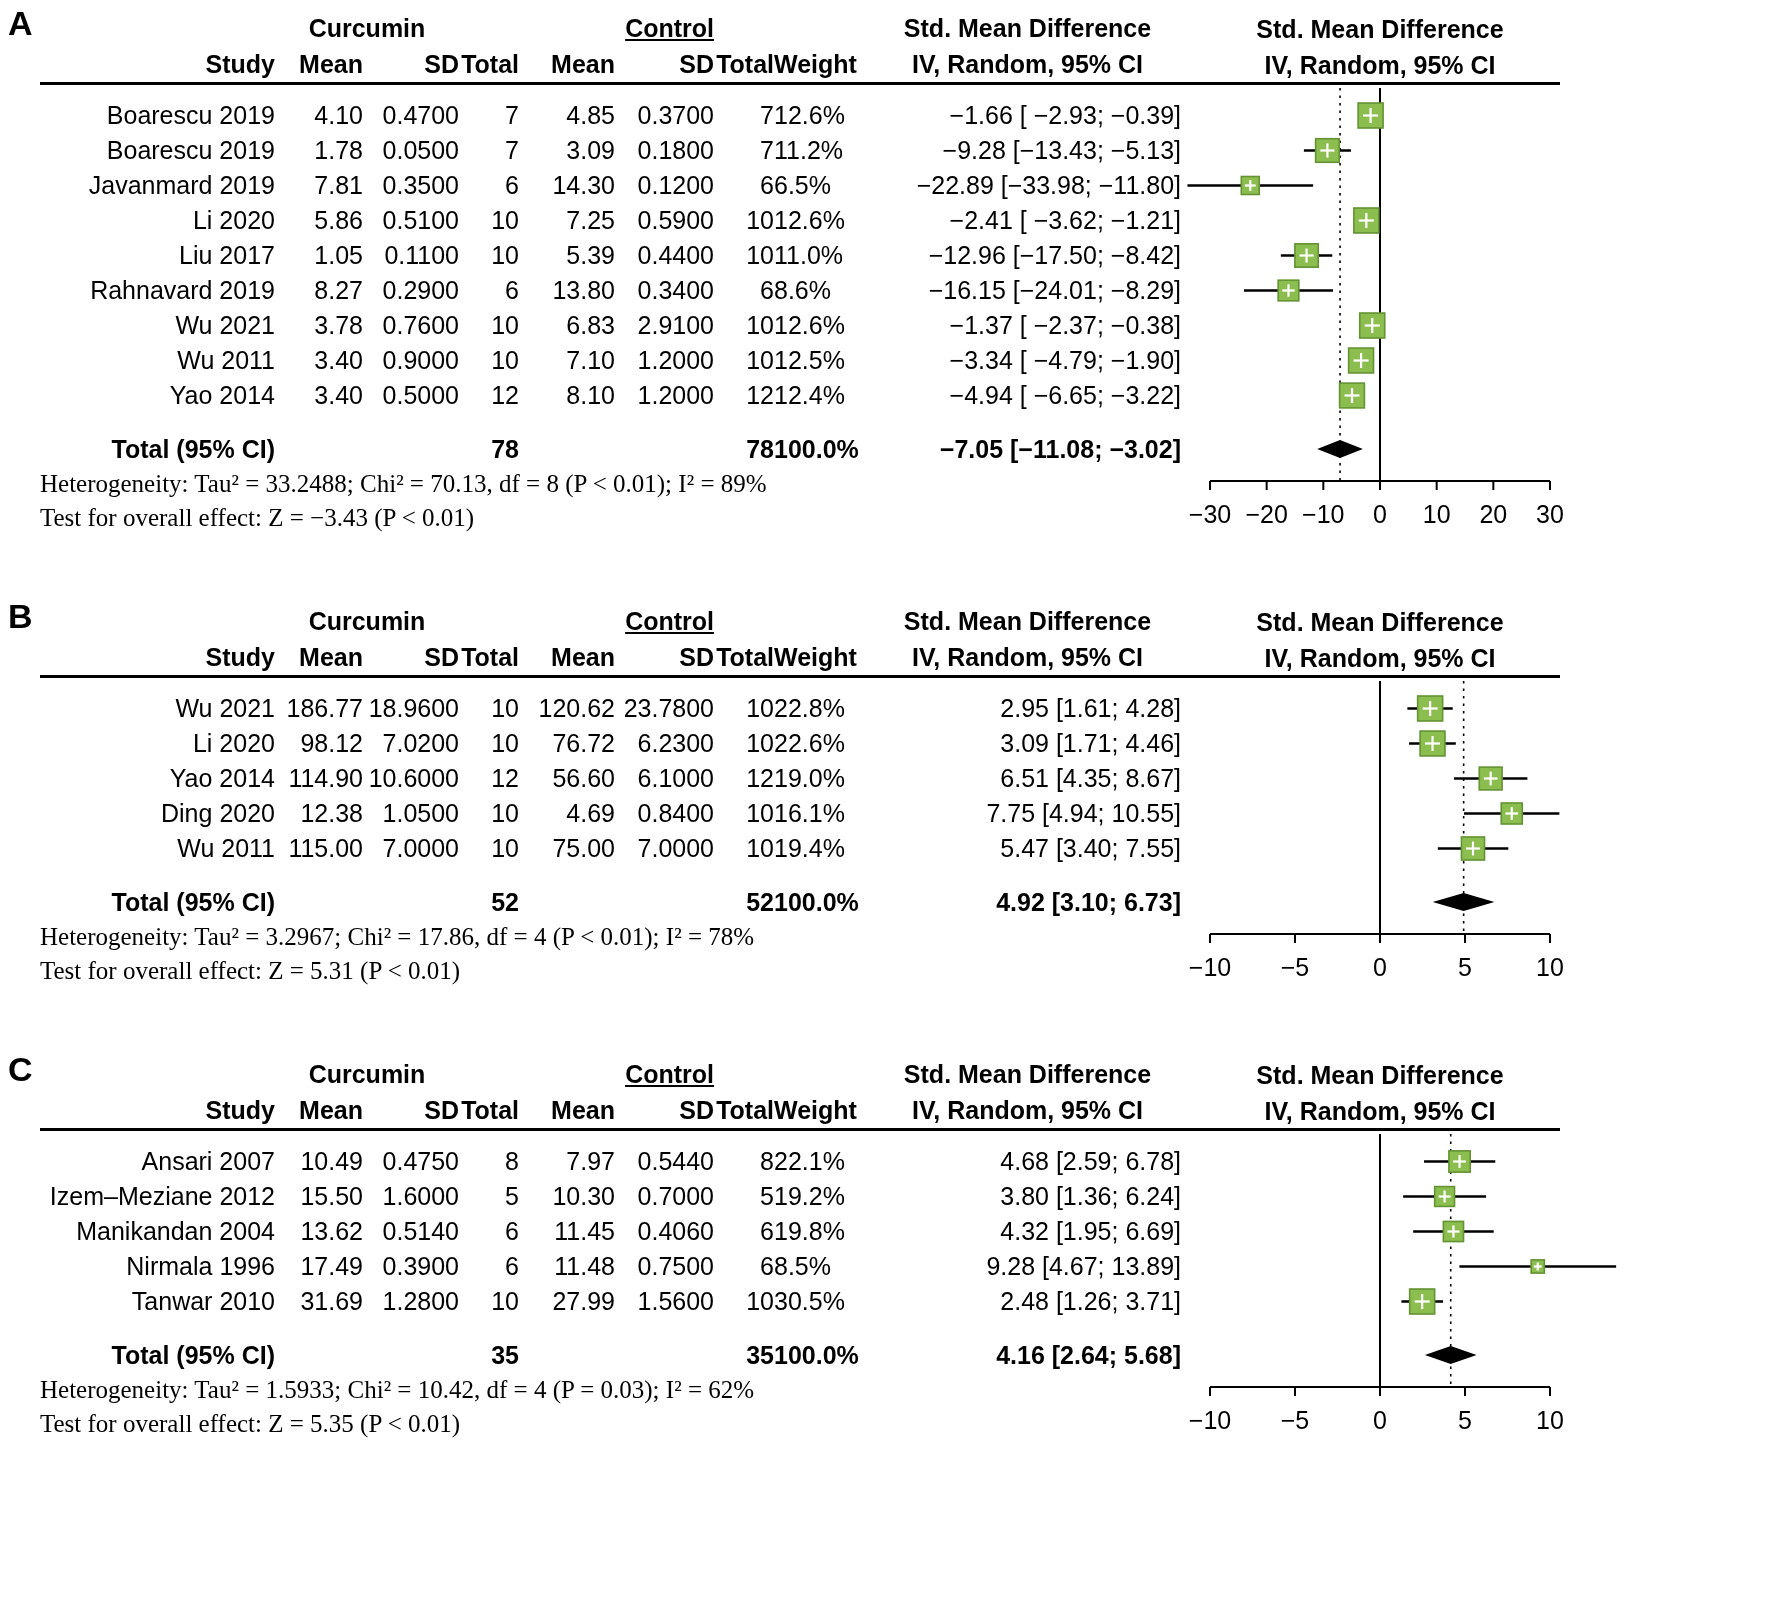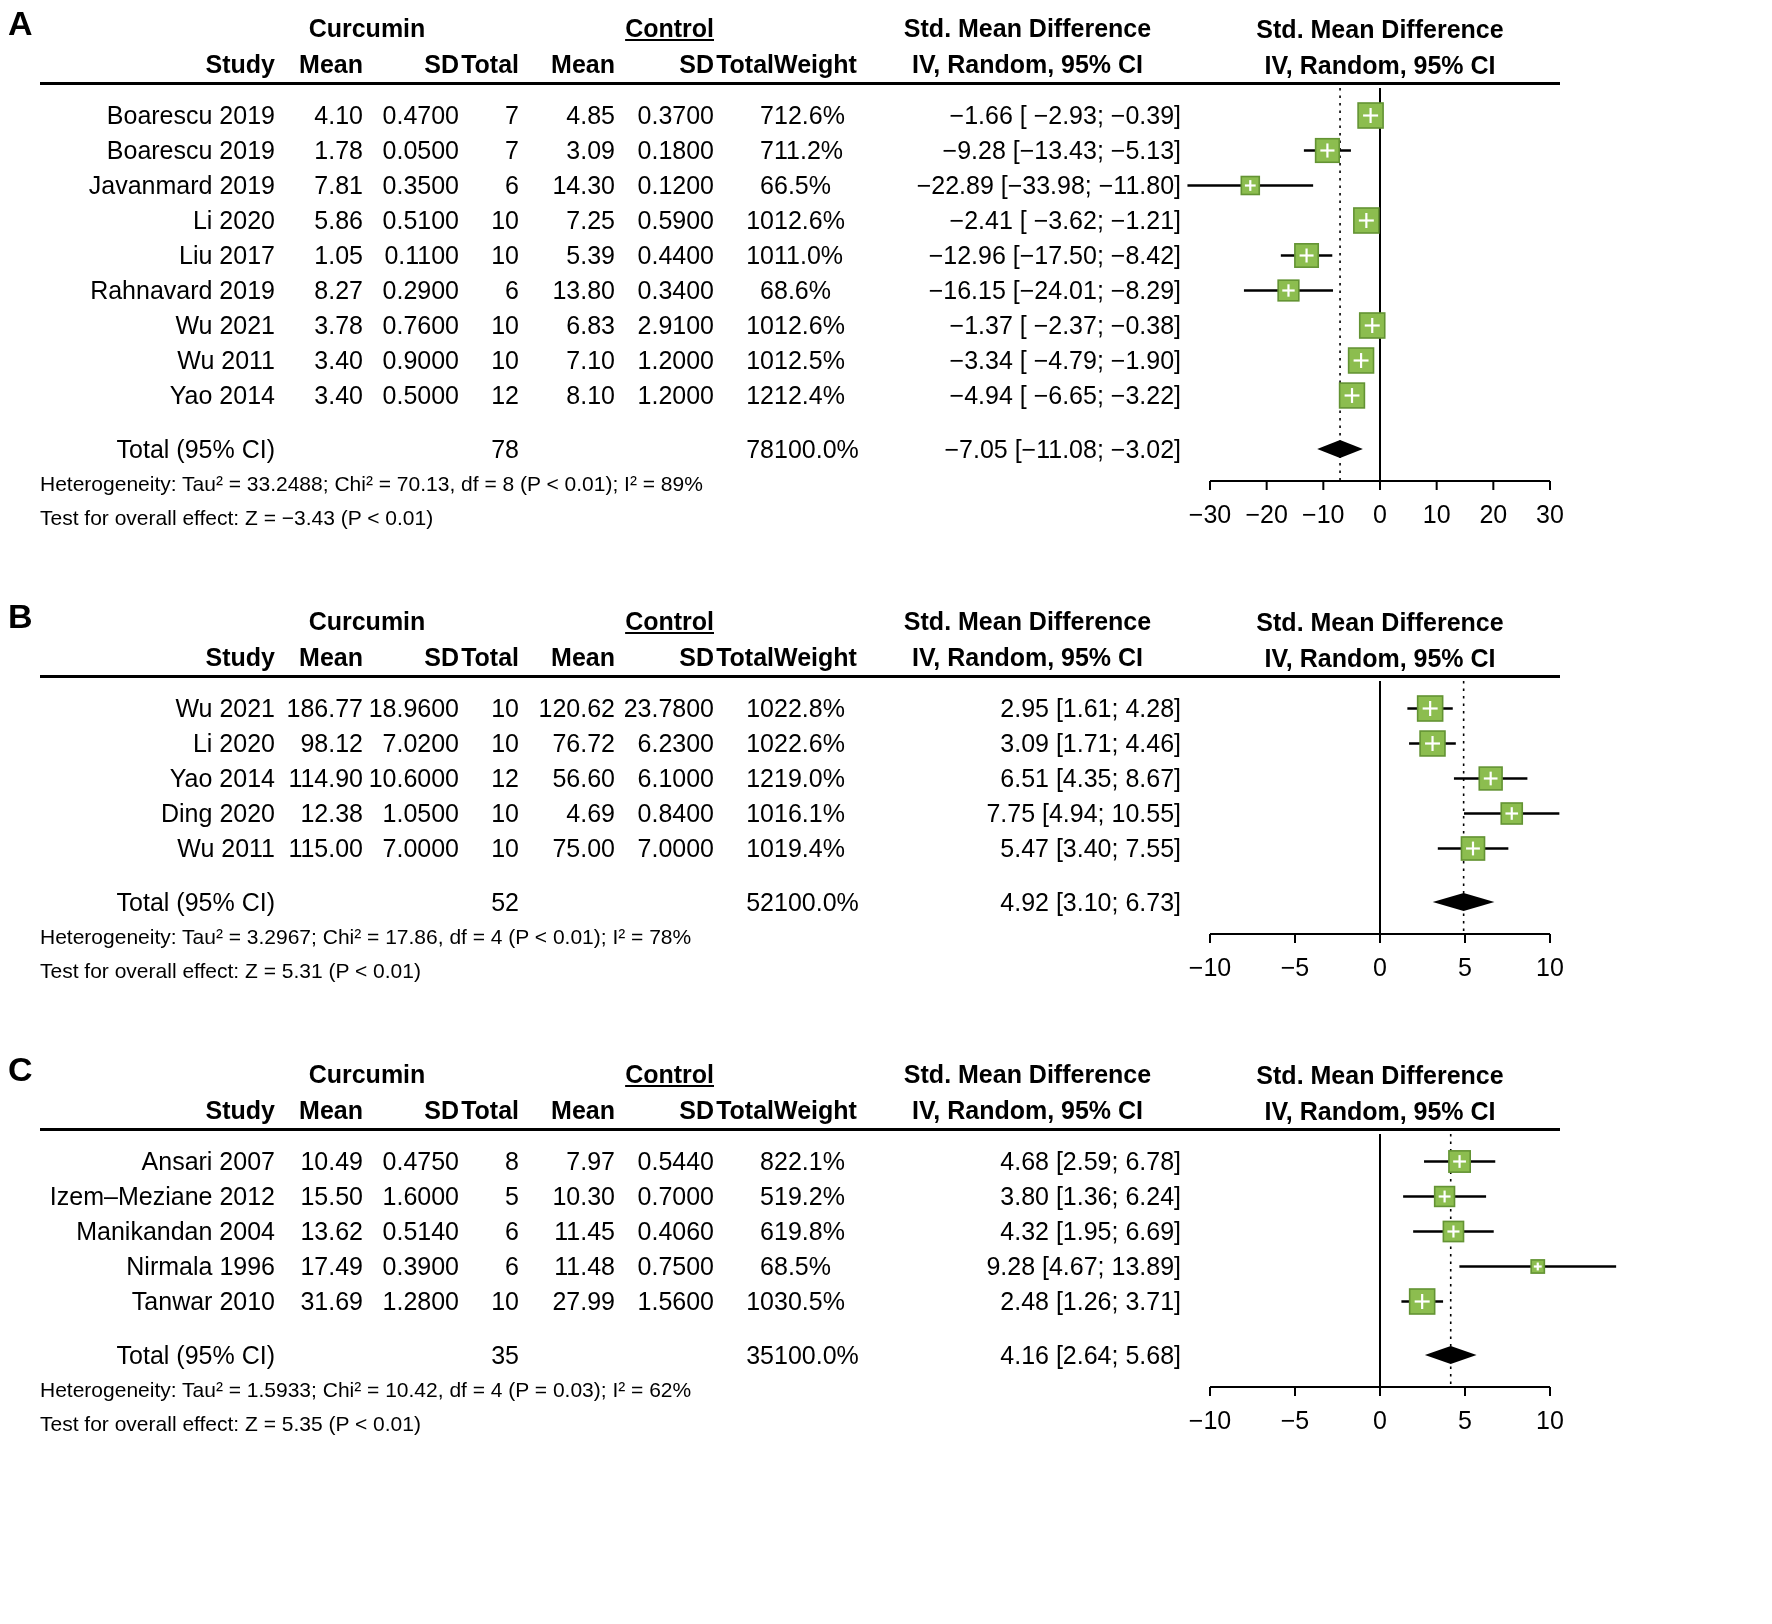--- a/index.html
+++ b/index.html
@@ -7,22 +7,22 @@
   .figure{width:1772px;padding-top:4px;}
   .panel{position:relative;padding-top:6px;margin-bottom:56px;}
   .panel-label{position:absolute;left:8px;top:0;font-size:34px;font-weight:bold;}
   .header-rule{position:absolute;left:40px;top:78px;width:1520px;height:2.5px;background:#000;}
   .panel-flex{display:flex;align-items:flex-start;padding-left:40px;}
   .left{width:1145px;flex:0 0 1145px;}
   .hrow{display:flex;height:36px;line-height:36px;font-weight:bold;font-size:25px;white-space:nowrap;}
   .trow{display:flex;height:35px;line-height:35px;font-size:25px;white-space:nowrap;}
   .spacer{height:16px;}
   .gap{height:18px;}
-  .total-row{height:36px;line-height:36px;font-weight:normal;}
-  .foot{height:34px;line-height:34px;font-size:21px;white-space:nowrap;}
+  .total-row{height:36px;line-height:36px;font-weight:bold;}
+  .foot{height:34px;line-height:34px;font-size:25px;white-space:nowrap;font-family:Liberation Serif, serif;}
   .cell{box-sizing:border-box;}
   .c-study{width:235px;text-align:right;}
   .c-mean1{width:88px;text-align:right;}
   .c-sd1{width:96px;text-align:right;}
   .c-tot1{width:60px;text-align:right;}
   .c-mean2{width:96px;text-align:right;}
   .c-sd2{width:99px;text-align:right;}
   .c-tot2{width:60px;text-align:right;}
   .c-weight{width:96px;}
   .c-smd{width:315px;text-align:right;padding-right:4px;}

